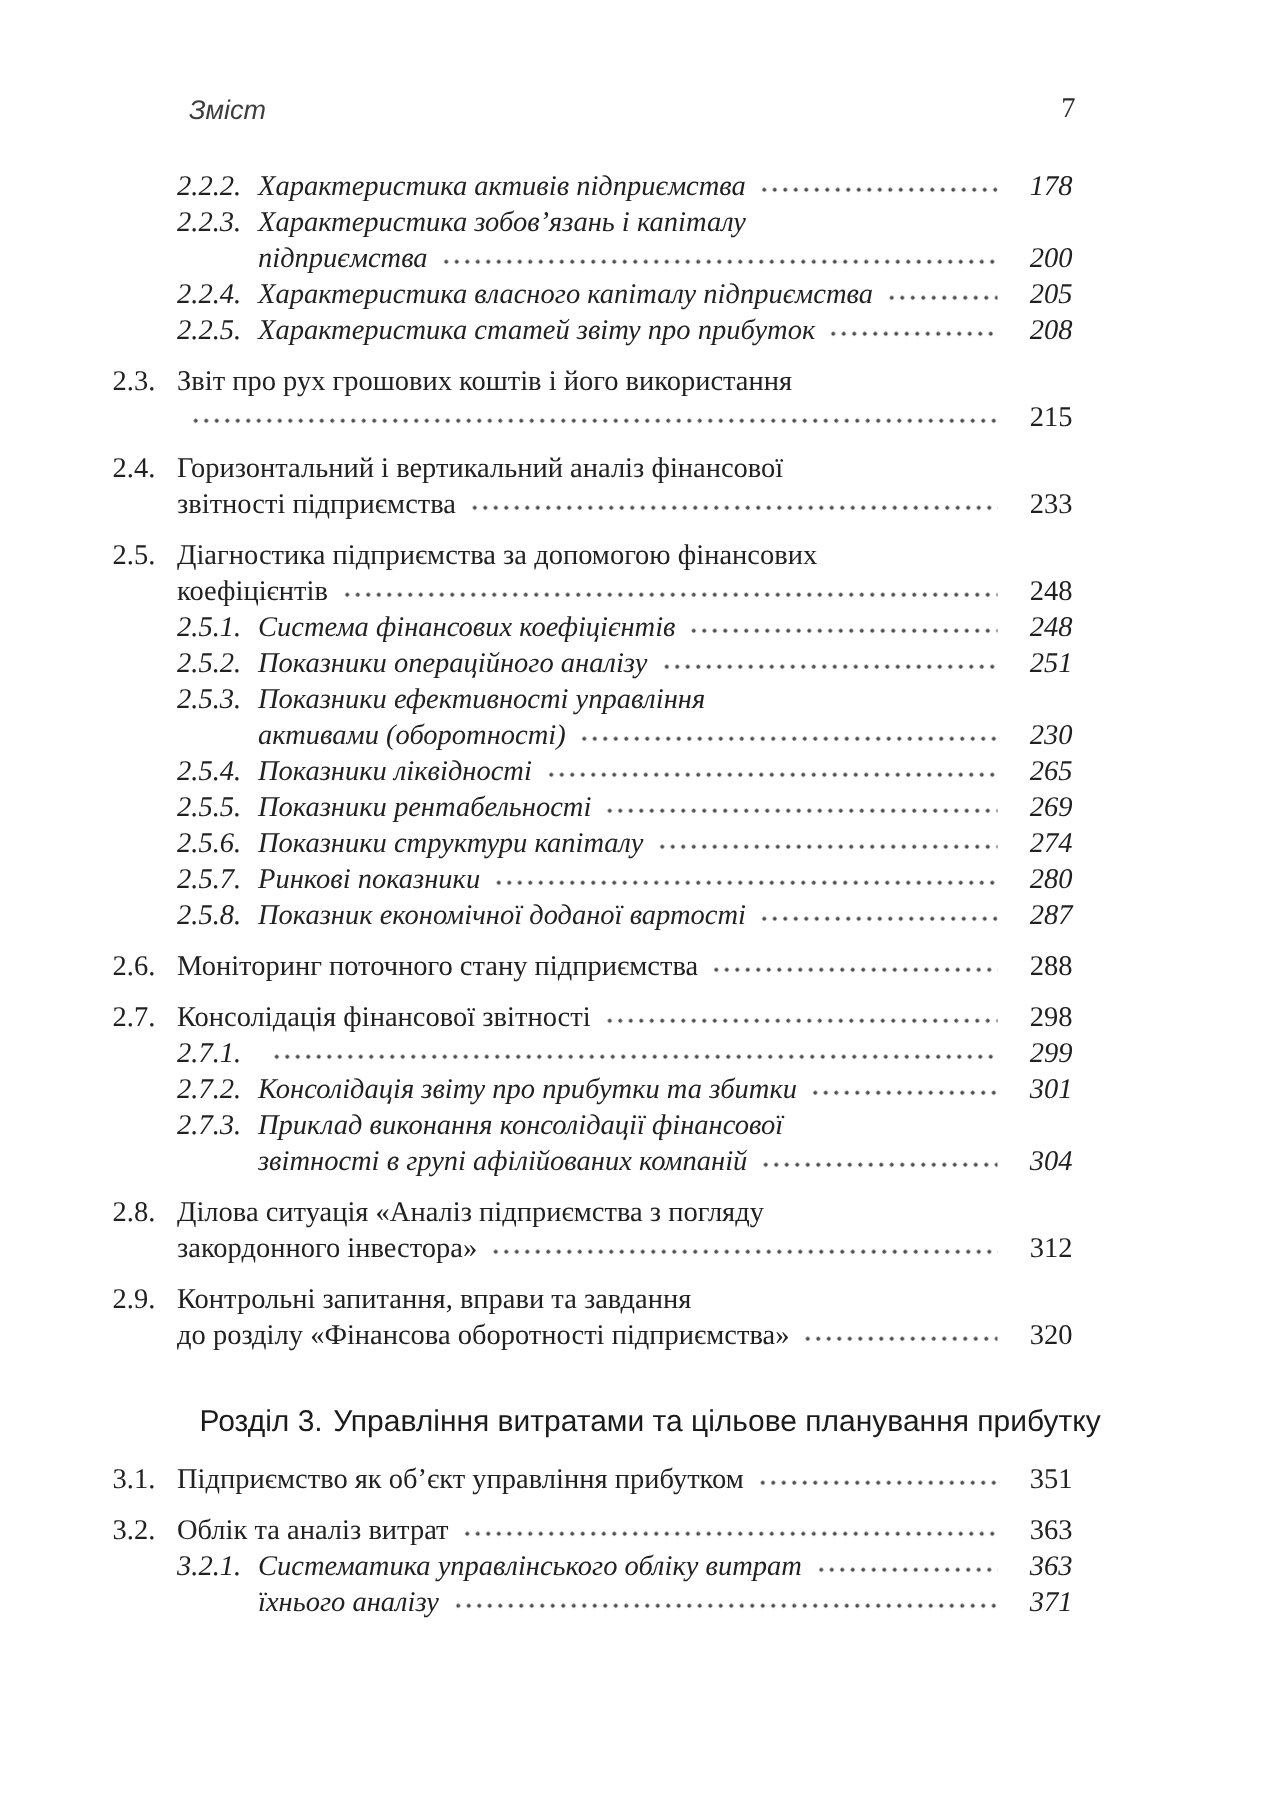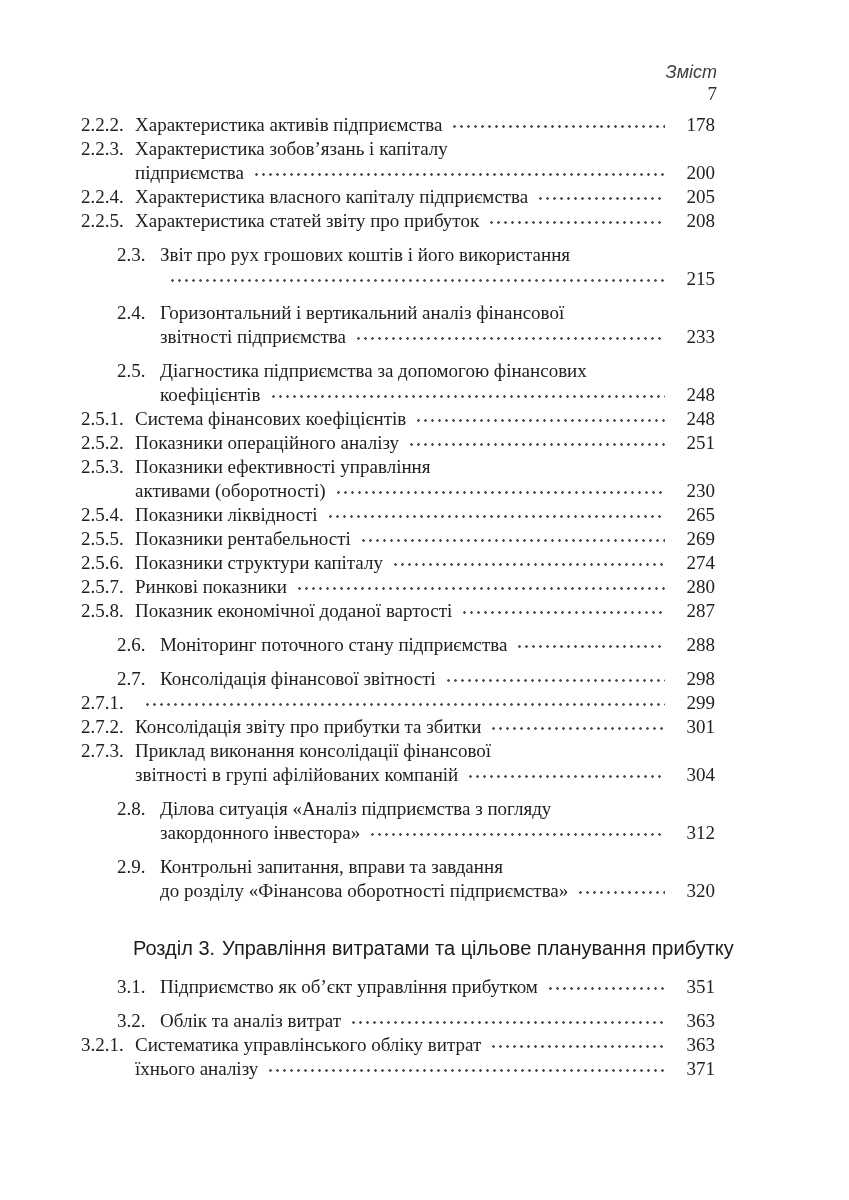--- a/index.html
+++ b/index.html
@@ -12,22 +12,21 @@
     color: #212121;
     overflow: hidden;
   }
   .header {
     position: absolute;
     top: 62px;
     left: 126px;
     right: 132px;
     display: flex;
     justify-content: space-between;
-    align-items: flex-end;
-    flex-direction: column;
+    align-items: center;
   }
   .running-title {
     font-family: "Liberation Sans", sans-serif;
     font-style: italic;
     font-size: 18px;
     color: #3d3d3d;
   }
   .folio {
     font-size: 19px;
     color: #2e2e2e;
@@ -41,22 +40,22 @@
   .entry { margin-top: 0; }
   .entry.main { margin-top: 10px; }
   .toc > .entry:first-child { margin-top: 0; }
   .line {
     display: flex;
     align-items: flex-end;
     font-size: 19px;
     line-height: 24px;
     white-space: nowrap;
   }
-  .main > .line { padding-left: 117px; }
-  .sub  > .line { padding-left: 81px; }
+  .main > .line { padding-left: 75px; }
+  .sub  > .line { padding-left: 118px; font-style: italic; }
   .num { flex: none; }
   .main > .line .num { width: 43px; }
   .sub  > .line .num { width: 54px; }
   .txt { flex: none; }
   .leader {
     flex: 1 1 0;
     min-width: 0;
     height: 24px;
     margin: 0 6px 0 9px;
     background-image: radial-gradient(circle, #4f4f4f 1.15px, rgba(0,0,0,0) 1.5px);

